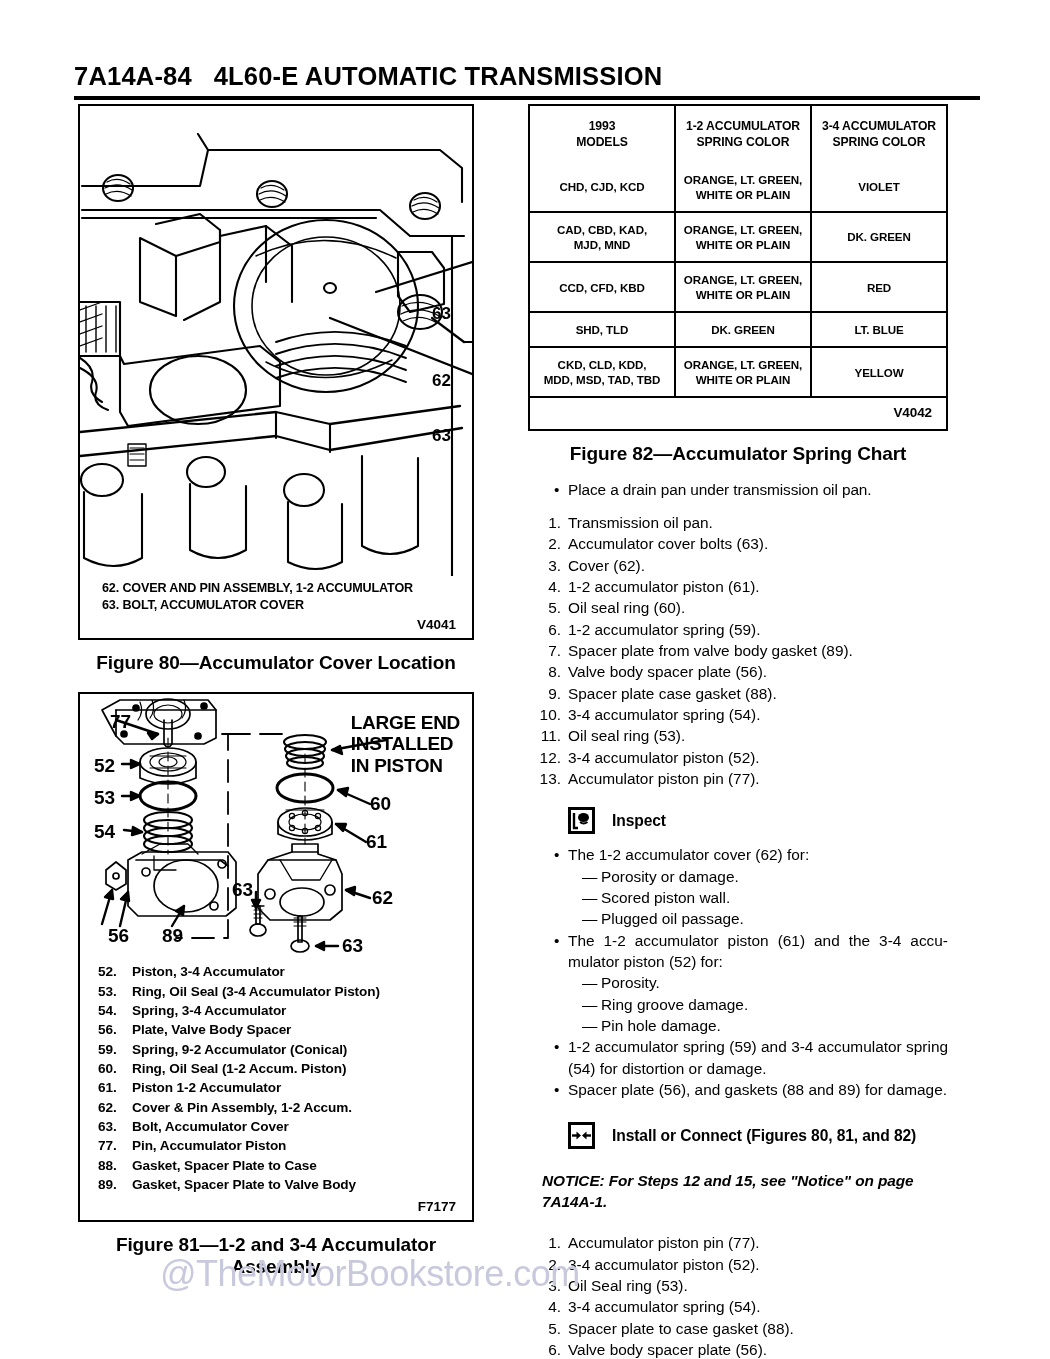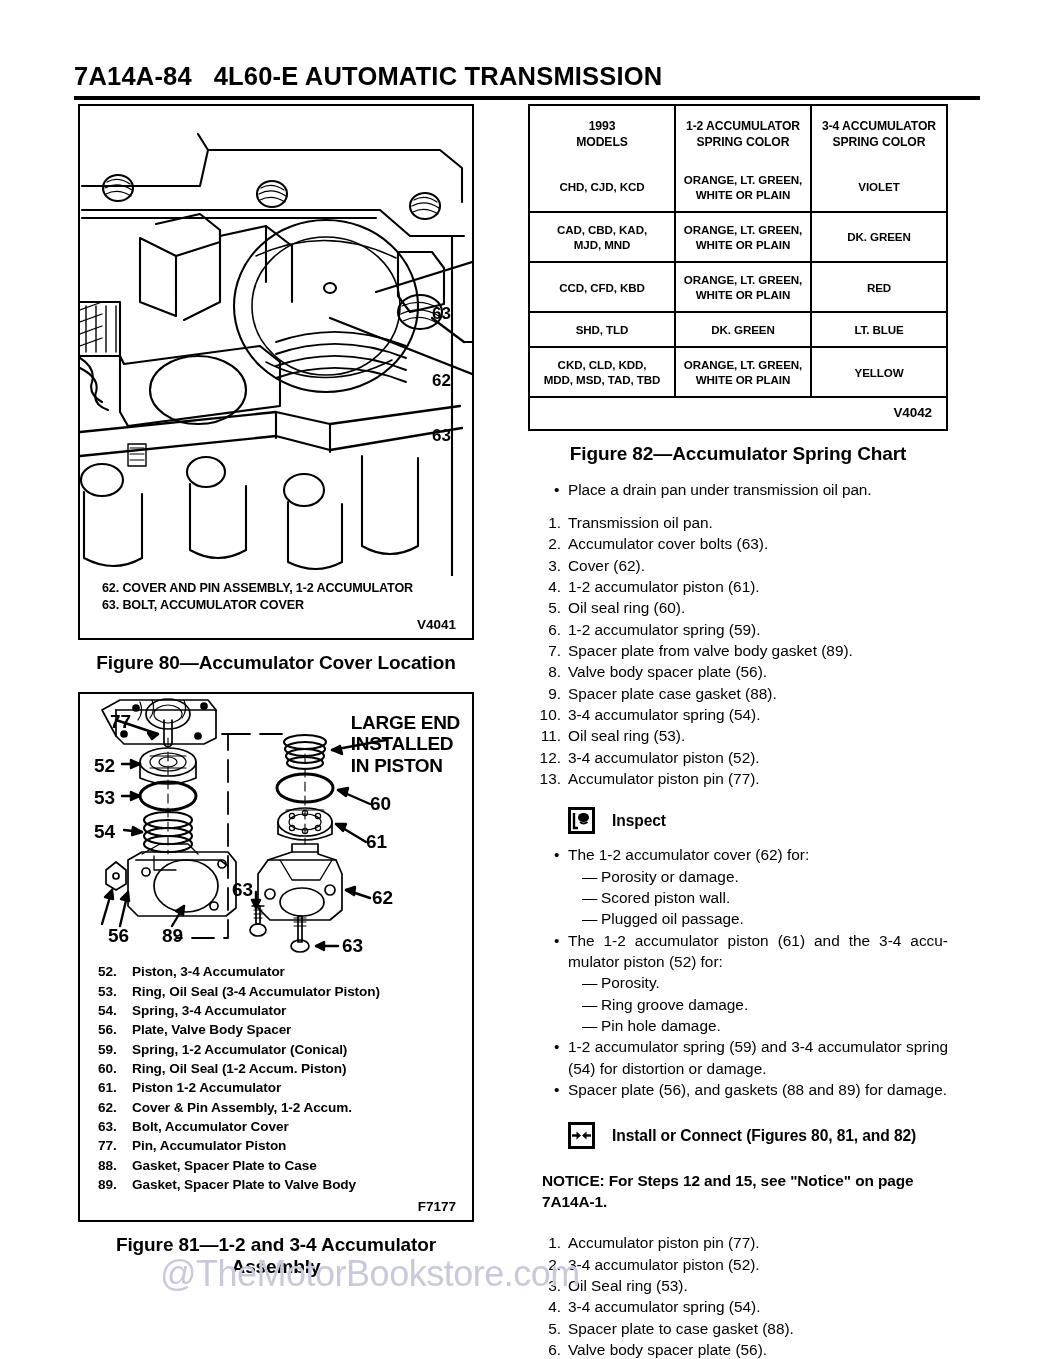--- a/index.html
+++ b/index.html
@@ -171,20 +171,21 @@
   ul.inspect-list > li { display: flex; font-size: 15.4px; line-height: 1.385; margin-bottom: 0; }
   ul.inspect-list > li .dot { width: 14px; flex: none; }
   ul.inspect-list > li .txt { flex: 1; }
   ul.sub-list { list-style: none; margin: 0; padding: 0 0 0 28px; }
   ul.sub-list li { display: flex; font-size: 15.4px; line-height: 1.385; }
   ul.sub-list li .dash { width: 19px; flex: none; }
 
   .notice {
     font-size: 15.4px;
     font-weight: bold;
+    font-style: italic;
     line-height: 1.33;
     margin: 22px 0 20px 0;
     padding-left: 14px;
     letter-spacing: -0.1px;
   }
 
   .justify { text-align: justify; }
 
   
   .watermark {
@@ -460,21 +461,21 @@
       <div class="row">
           <span class="num">54.</span>
           <span>Spring, 3-4 Accumulator</span>
         </div>
       <div class="row">
           <span class="num">56.</span>
           <span>Plate, Valve Body Spacer</span>
         </div>
       <div class="row">
           <span class="num">59.</span>
-          <span>Spring, 1-2 Accumulator (Conical)</span>
+          <span>Spring, 9-2 Accumulator (Conical)</span>
         </div>
       <div class="row">
           <span class="num">60.</span>
           <span>Ring, Oil Seal (1-2 Accum. Piston)</span>
         </div>
       <div class="row">
           <span class="num">61.</span>
           <span>Piston 1-2 Accumulator</span>
         </div>
       <div class="row">

